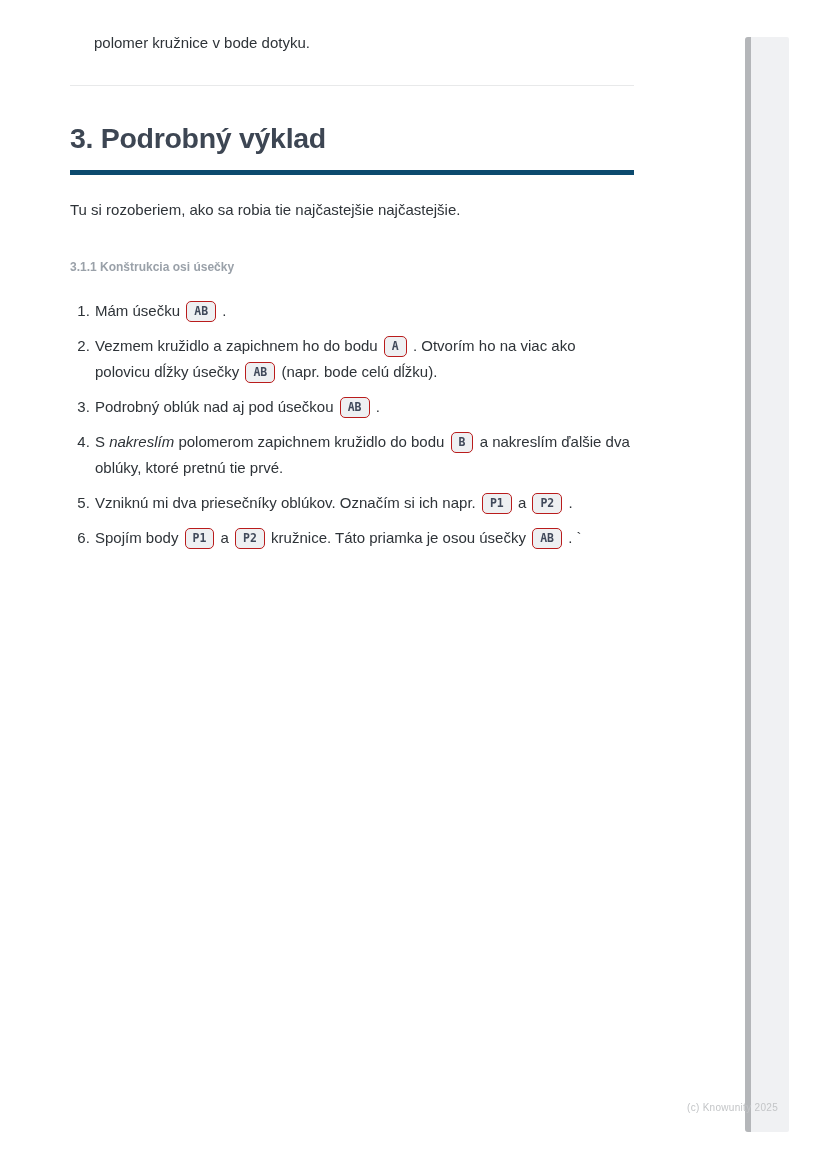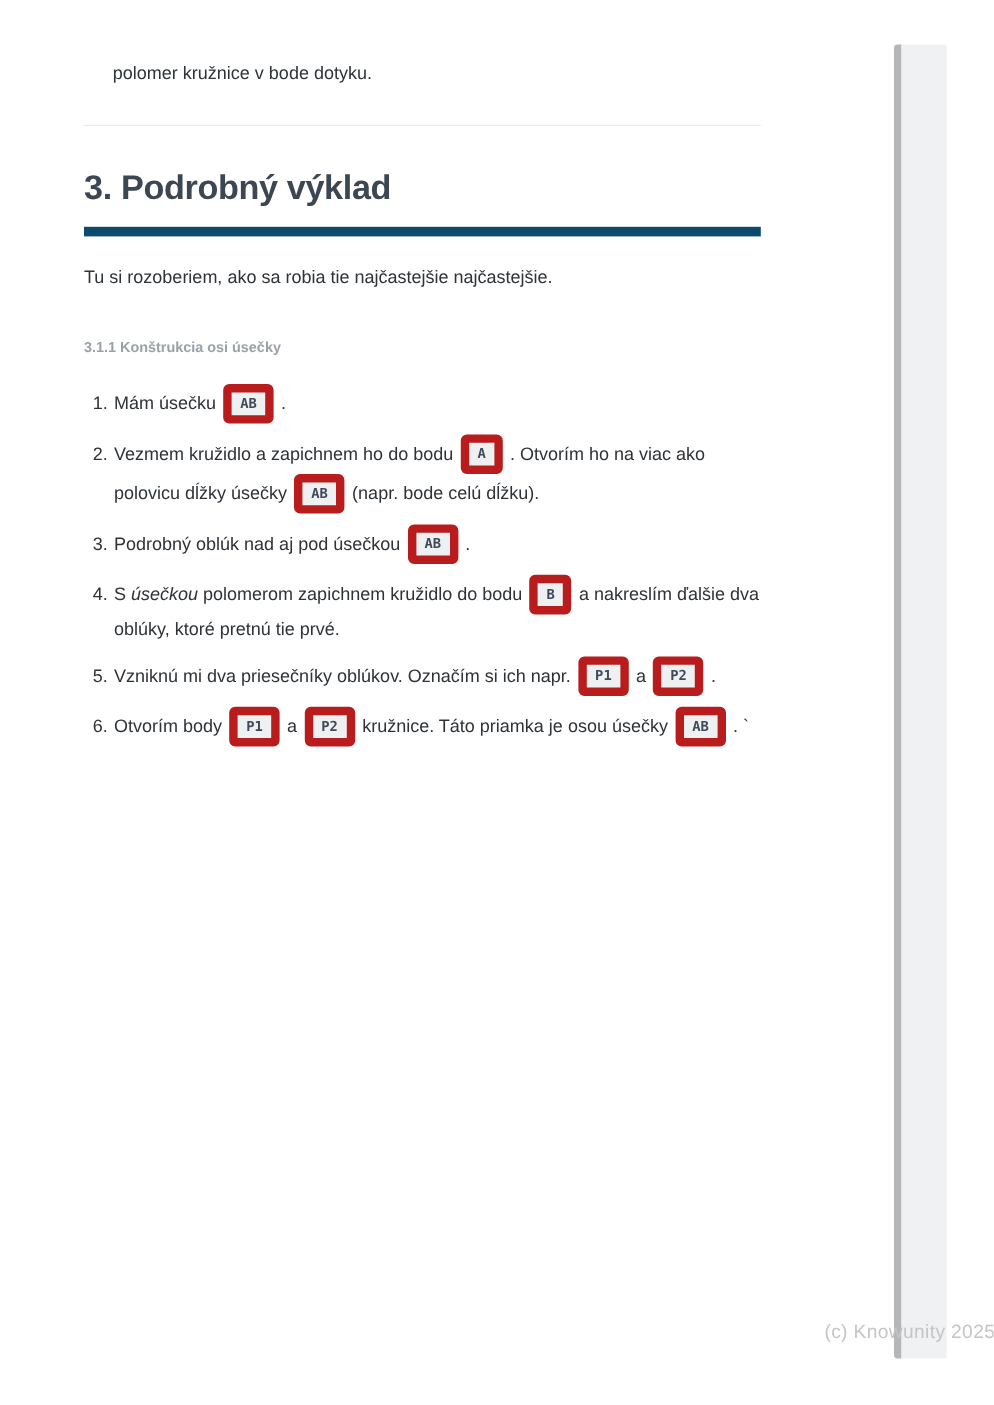--- a/index.html
+++ b/index.html
@@ -7,42 +7,42 @@
   body {
     position: relative;
     background: #ffffff;
     font-family: "Liberation Sans", sans-serif;
     color: #2e3338;
     overflow: hidden;
   }
   .content {
     position: absolute;
     left: 70px;
-    top: 51px;
+    top: 32px;
     width: 564px;
   }
   .continuation {
     padding-left: 24px;
     font-size: 15px;
     line-height: 22px;
     color: #2e3338;
   }
   .rule {
     border: none;
     border-top: 1px solid #e8e9ea;
     margin-top: 31px;
   }
   h1.doc-h1 {
     margin-top: 36px;
     font-size: 28.5px;
     font-weight: 700;
     letter-spacing: -0.3px;
     color: #3d4653;
     padding-bottom: 15px;
-    border-bottom: 8px solid #0c4a6e;
+    border-bottom: 5px solid #0c4a6e;
   }
   p.intro {
     margin-top: 24px;
     font-size: 15px;
     line-height: 22px;
     color: #2e3338;
   }
   h2.doc-h2 {
     margin-top: 29px;
     font-size: 22px;
@@ -68,21 +68,21 @@
     padding-left: 1px;
   }
   ol.steps li em { font-style: italic; }
   code.badge {
     display: inline-block;
     font-family: "DejaVu Sans Mono", monospace;
     font-size: 11.5px;
     font-weight: 700;
     color: #40495a;
     background: #eef0f2;
-    border: 7px solid #b91c1c;
+    border: 1px solid #b91c1c;
     border-radius: 5px;
     padding: 1px 7px 2px 7px;
     margin: 0 2px;
     line-height: 16px;
     vertical-align: 1px;
   }
   .edge-bar {
     position: absolute;
     left: 745px;
     top: 37px;
@@ -98,21 +98,21 @@
     top: 0;
     width: 6px;
     height: 100%;
     background: #b4b6b9;
     border-radius: 3px 0 0 3px;
   }
   .watermark {
     position: absolute;
     left: 687px;
     top: 1102px;
-    font-size: 16px;
+    font-size: 10px;
     letter-spacing: 0.3px;
     color: #c3c5c7;
     z-index: 2;
     white-space: nowrap;
     text-align: right;
   }
 </style>
 </head>
 <body>
 
@@ -125,23 +125,23 @@
 
   <p class="intro">Tu si rozoberiem, ako sa robia tie najčastejšie najčastejšie.</p>
 
 
   <h3 class="doc-h3">3.1.1 Konštrukcia osi úsečky</h3>
 
   <ol class="steps">
       <li><span>Mám úsečku </span><code class="badge">AB</code><span> .</span></li>
       <li><span>Vezmem kružidlo a zapichnem ho do bodu </span><code class="badge">A</code><span> . Otvorím ho na viac ako polovicu dĺžky úsečky </span><code class="badge">AB</code><span> (napr. bode celú dĺžku).</span></li>
       <li><span>Podrobný oblúk nad aj pod úsečkou </span><code class="badge">AB</code><span> .</span></li>
-      <li><span>S </span><em>úsečkou</em><span> polomerom zapichnem kružidlo do bodu </span><code class="badge">B</code><span> a nakreslím ďalšie dva oblúky, ktoré pretnú tie prvé.</span></li>
+      <li><span>S </span><em>nakreslím</em><span> polomerom zapichnem kružidlo do bodu </span><code class="badge">B</code><span> a nakreslím ďalšie dva oblúky, ktoré pretnú tie prvé.</span></li>
       <li><span>Vzniknú mi dva priesečníky oblúkov. Označím si ich napr. </span><code class="badge">P1</code><span> a </span><code class="badge">P2</code><span> .</span></li>
-      <li><span>Otvorím body </span><code class="badge">P1</code><span> a </span><code class="badge">P2</code><span> kružnice. Táto priamka je osou úsečky </span><code class="badge">AB</code><span> . `</span></li>
+      <li><span>Spojím body </span><code class="badge">P1</code><span> a </span><code class="badge">P2</code><span> kružnice. Táto priamka je osou úsečky </span><code class="badge">AB</code><span> . `</span></li>
     </ol>
 </div>
 
 <div class="edge-bar">
   <div class="edge-line"></div>
 </div>
 
 <div class="watermark">(c) Knowunity 2025</div>
 
 </body></html>

